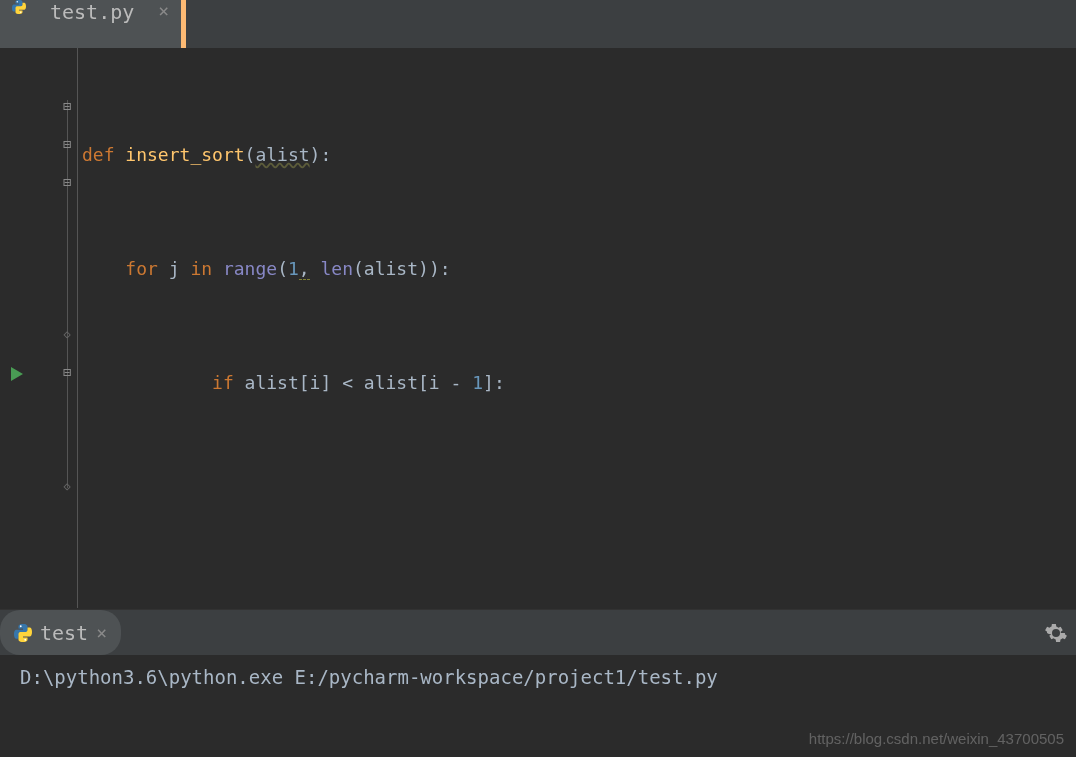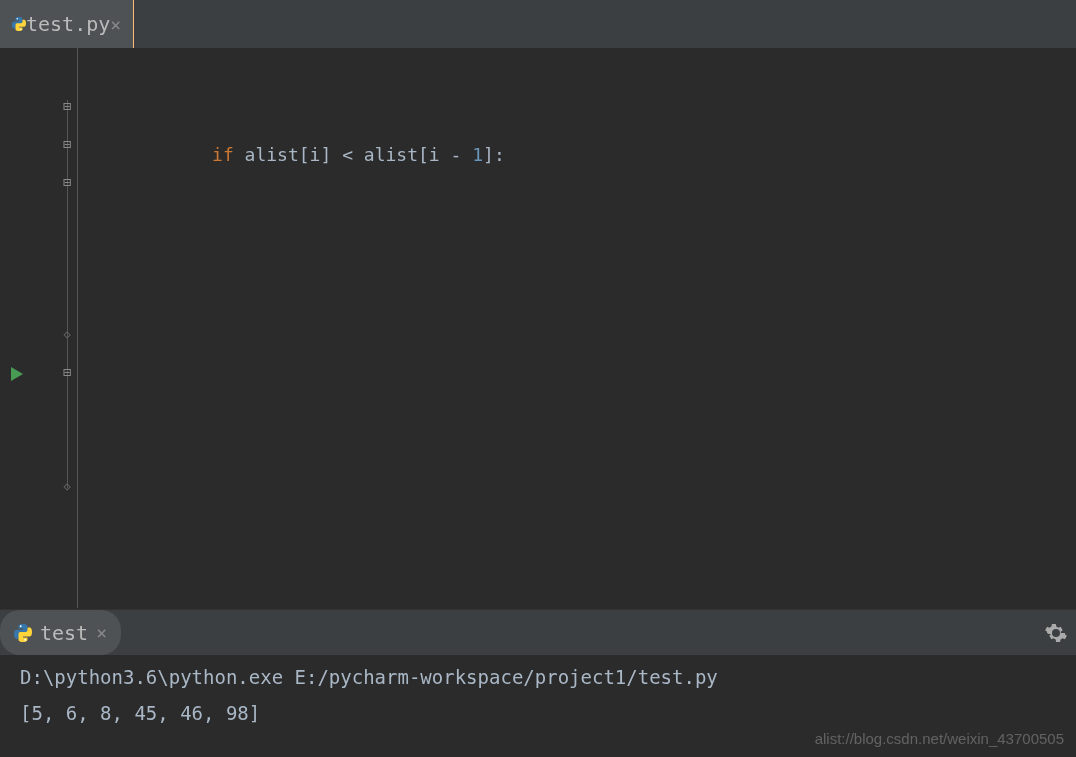--- a/index.html
+++ b/index.html
@@ -14,24 +14,23 @@
 }
 .tab-bar {
   height: 48px;
   background: #3c3f41;
   display: flex;
   align-items: stretch;
 }
 .tab {
   background: #4e5254;
   display: flex;
-  align-items: center;
   padding: 0 12px;
-  gap: 0;
-  border-right: 1px solid #fdba74;
+  gap: 24px;
+  border-right: 5px solid #fdba74;
 }
 .tab-icon {
   width: 14px;
   height: 14px;
   display: inline-flex;
 }
 .tab-icon svg { width: 100%; height: 100%; }
 .tab-label {
   color: #bbbbbb;
   font-size: 20px;
@@ -180,20 +179,22 @@
     <span class="fold end" style="top:280px"></span>
     <span class="run-gutter" style="top:316px">
       <svg viewBox="0 0 16 16" width="16" height="16">
           <path d="M3 1l12 7-12 7z"></path>
         </svg>
     </span>
     <span class="fold minus" style="top:318px"></span>
     <span class="fold end" style="top:432px"></span>
   </div>
   <div class="code">
+    <div class="line"><span class="kw">def</span> <span class="fn">insert_sort</span><span class="p">(</span><span class="underline">alist</span><span class="p">):</span></div>
+    <div class="line">    <span class="kw">for</span> <span>j</span> <span class="kw">in</span> <span class="bi">range</span><span class="p">(</span><span class="num">1</span><span class="warn">,</span> <span class="bi">len</span><span class="p">(</span><span>alist</span><span class="p">)):</span></div>
     <div class="line">            <span class="kw">if</span> <span>alist</span><span class="p">[</span><span>i</span><span class="p">]</span> <span class="op">&lt;</span> <span>alist</span><span class="p">[</span><span>i</span> <span class="op">-</span> <span class="num">1</span><span class="p">]:</span></div>
     
     
     
     
     
     
     
   </div>
 </div>
@@ -213,17 +214,16 @@
       <span class="close-icon">×</span>
     </div>
     <span class="gear">
       <svg viewBox="0 0 24 24" fill="#aaa">
           <path d="M12 8a4 4 0 100 8 4 4 0 000-8zm9 4a7 7 0 01-.1 1.2l2 1.6-2 3.4-2.4-1a7 7 0 01-2 1.2l-.4 2.6h-4l-.4-2.6a7 7 0 01-2-1.2l-2.4 1-2-3.4 2-1.6A7 7 0 013 12a7 7 0 01.1-1.2l-2-1.6 2-3.4 2.4 1a7 7 0 012-1.2L7.9 3h4l.4 2.6a7 7 0 012 1.2l2.4-1 2 3.4-2 1.6c.1.4.1.8.1 1.2z"></path>
         </svg>
     </span>
   </div>
   <div class="console-body">
     <div>D:\python3.6\python.exe E:/pycharm-workspace/project1/test.py</div>
-    <div>[5, 6, 8, 45, 46, 98]</div>
   </div>
 </div>
 
-<div class="watermark">alist://blog.csdn.net/weixin_43700505</div>
+<div class="watermark">https://blog.csdn.net/weixin_43700505</div>
 
 </body></html>

